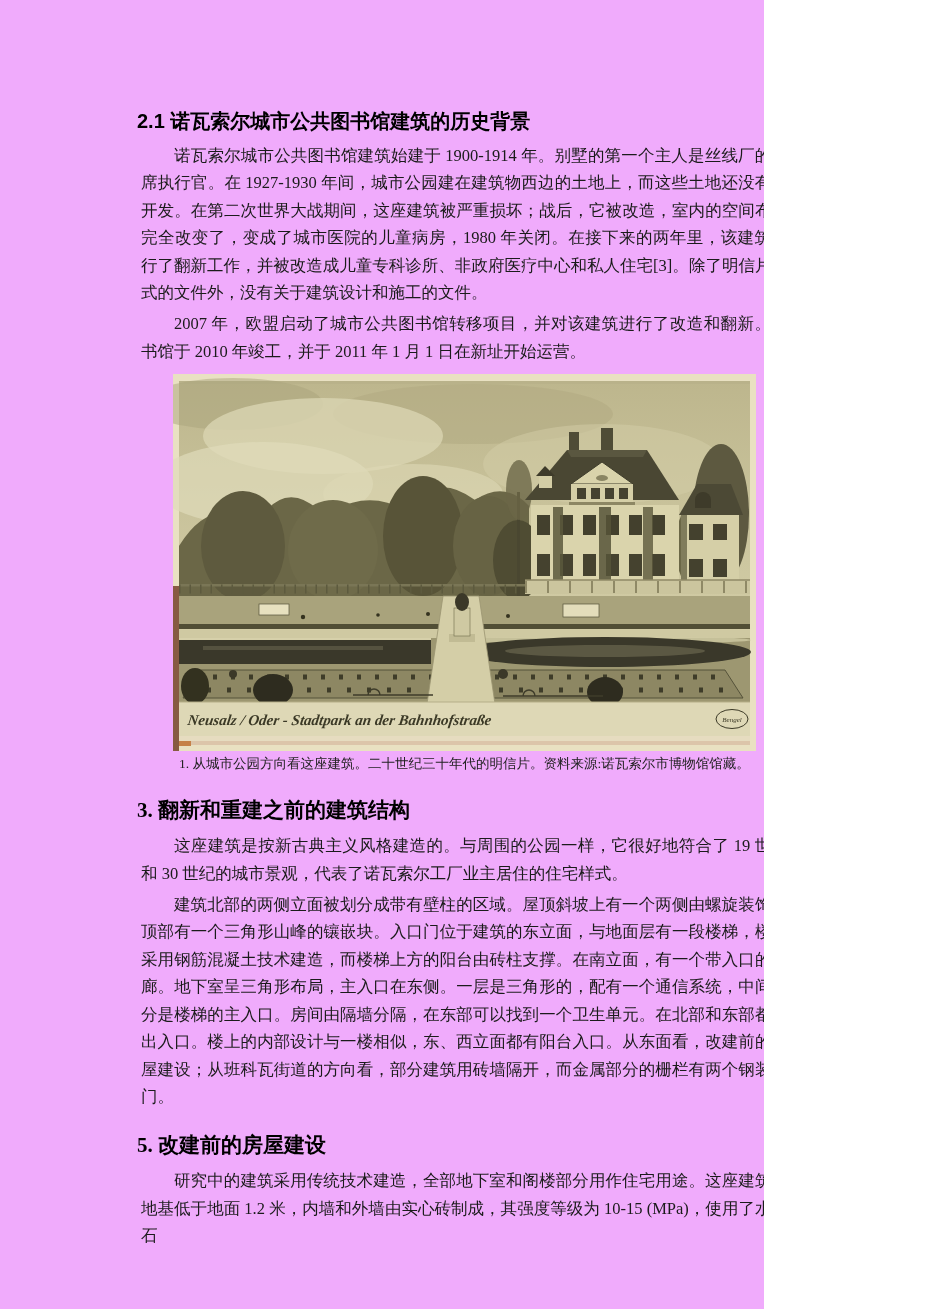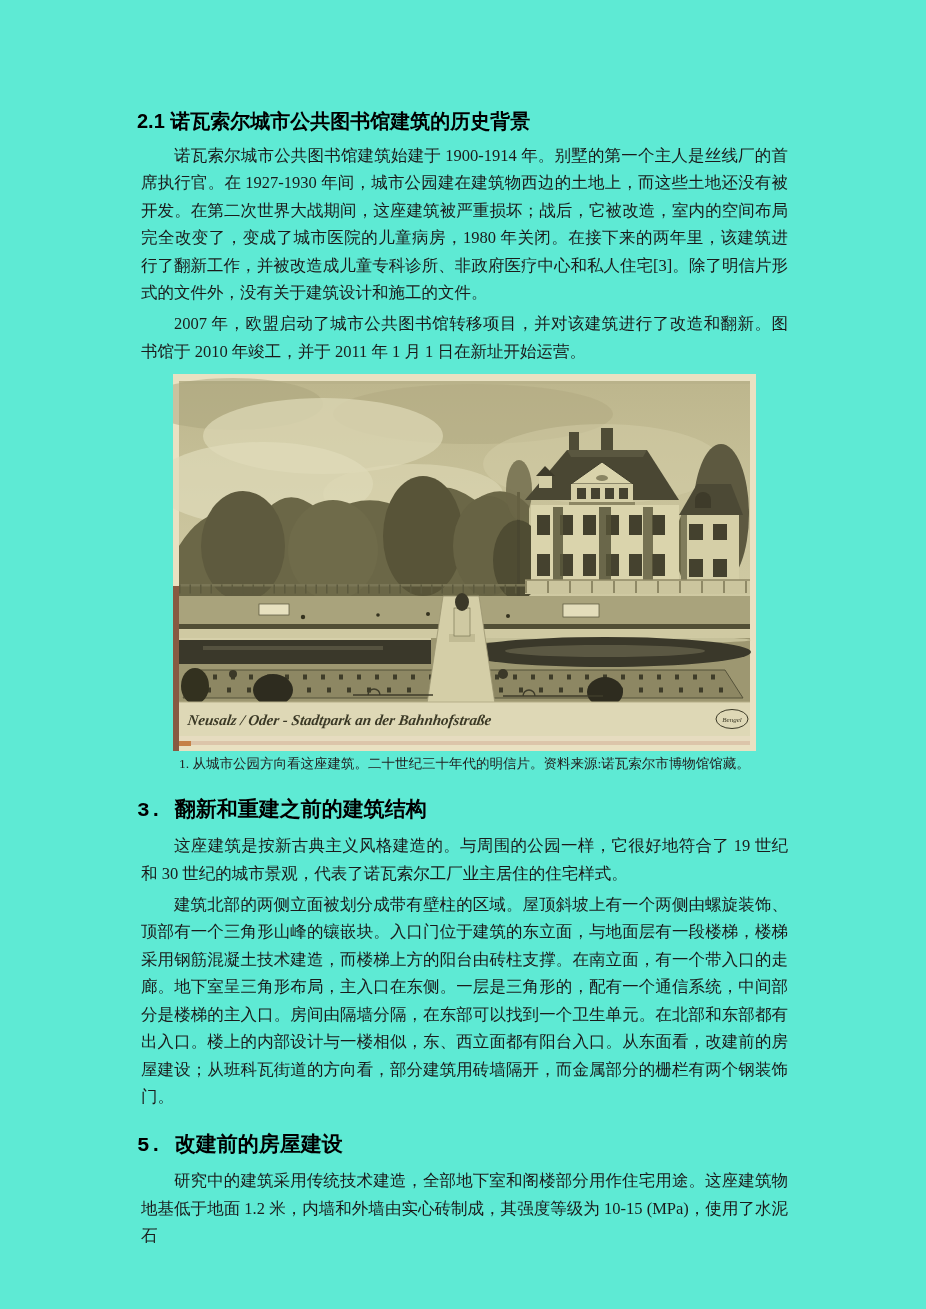--- a/index.html
+++ b/index.html
@@ -1,34 +1,34 @@
 <!DOCTYPE html>
 <html><head>
 <meta charset="utf-8">
 <style>
   html,body { margin:0; padding:0; background:#fff; }
   .page {
     position:relative;
-    width:926px; height:1309px;
-    background:#5eead4;
+    width:764px; height:1309px;
+    background:#f0abfc;
     overflow:hidden;
     font-family:"Liberation Serif","DejaVu Serif",serif;
     color:#1b1b1b;
   }
   .content {
     position:absolute; left:137px; top:0;
     width:655px;
   }
   h1.sec-title {
     margin:106px 0 0 0;
     font-family:"Liberation Sans","DejaVu Sans",sans-serif;
     font-size:20px; line-height:30px; font-weight:bold; color:#000;
   }
   h2.sec-title {
-    font-family:Liberation Mono, monospace;
+    font-family:Liberation Serif, serif;
     font-size:21px; line-height:31px; font-weight:bold; color:#000;
     margin:22px 0 0 0;
   }
   h2.sec-title.construction { margin-top:20px; }
   p.body-par {
     margin:4px;
     font-size:16.5px; line-height:27.4px;
     text-align:justify;
     text-indent:2em;
   }

